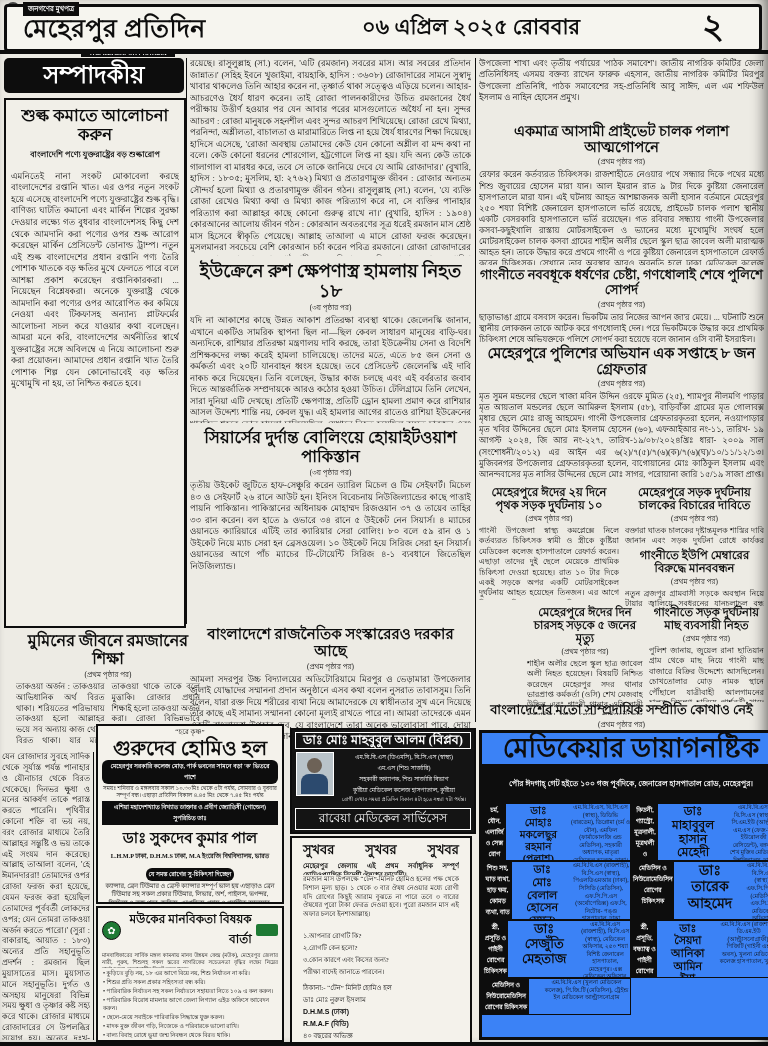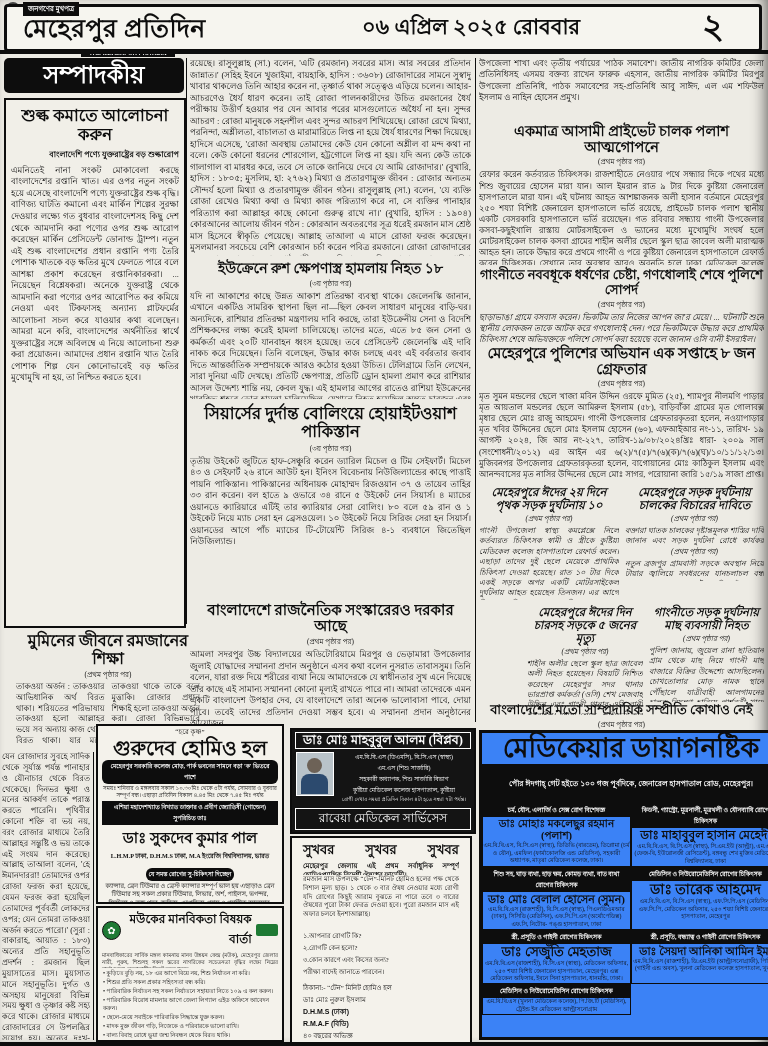--- a/index.html
+++ b/index.html
@@ -16,40 +16,40 @@
   .engbar{display:inline-block;background:#0d0d0d;color:#fff;font-size:6px;font-weight:bold;
           padding:1px 8px;margin-left:58px;font-family:"Liberation Sans",sans-serif;}
   .hdate{flex:1;text-align:center;font-size:21px;font-weight:900;}
   .pgno{width:92px;text-align:center;font-size:34px;font-weight:900;}
   .ring{width:10px;height:10px;border:2px solid #444;border-radius:50%;background:#edebe4;}
   
   .banner{background:#0d0d0d;color:#fff;text-align:center;font-size:24px;font-weight:900;
           line-height:35px;border-radius:5px;}
   .edbox{border:2px solid #0d0d0d;padding:5px 5px;background:#f1efe8;}
   .edhl{font-size:16.5px;font-weight:900;text-align:center;line-height:1.15;margin:2px 0 3px;}
-  .edsub{font-size:8px;text-align:right;font-weight:bold;margin-bottom:4px;}
+  .edsub{font-size:8px;text-align:center;font-weight:bold;margin-bottom:10px;}
   .bd{font-size:8.6px;line-height:1.34;text-align:justify;overflow:hidden;}
   .hl{font-weight:900;text-align:center;line-height:1.12;margin:3px 0 1px;}
   .cont{font-size:7.2px;text-align:center;margin-bottom:1px;}
   .two{column-count:2;column-gap:7px;}
-  .row{display:flex;gap:6px;font-style:italic;}
+  .row{display:flex;gap:6px;}
   
   .adbox{border:2px solid #0d0d0d;background:#f4f2eb;overflow:hidden;}
   .c{text-align:center;}
   .blkstrip{background:#0d0d0d;color:#fff;font-size:6px;font-weight:bold;text-align:center;
             padding:1px 3px;border-radius:6px;margin:1px 4px;}
   .dark{background:#141414;color:#fff;}
   .photo{width:36px;height:42px;background:#b9c3c9;border:1px solid #fff;position:relative;flex:none;}
   .photo:before{content:"";position:absolute;left:10px;top:5px;width:15px;height:15px;border-radius:50%;background:#6d6257;}
   .photo:after{content:"";position:absolute;left:4px;top:21px;width:27px;height:20px;border-radius:8px 8px 0 0;background:#2c4a6e;}
   .mlogo{width:17px;height:17px;border-radius:50%;background:#1e7a34;border:1px solid #0d0d0d;
          color:#fff;font-size:10px;line-height:17px;text-align:center;flex:none;}
   .mb{font-size:5.9px;line-height:1.5;}
   .mb:before{content:"• ";}
-  .cell{border:1px solid #0d0d0d;display:flex;flex-direction:column;overflow:hidden;}
+  .cell{border:1px solid #0d0d0d;display:flex;flex-direction:row;overflow:hidden;gap:14px;}
   .spec{background:#0d0d0d;color:#fff;font-size:6.2px;font-weight:bold;text-align:center;padding:1px 1px;}
   .dname{font-size:12px;font-weight:900;text-align:center;line-height:1.15;margin-top:1px;}
   .dcred{font-size:5.8px;text-align:center;line-height:1.3;}
   .serial{font-size:15px;font-weight:900;text-align:center;letter-spacing:1px;border-top:2px solid #0d0d0d;
           line-height:22px;background:#f6f5ef;}
 </style>
 </head>
 <body>
 
 <div id="page">
@@ -80,53 +80,54 @@
 
   <div class="abs" style="left:16px;top:629px;width:184px;">
     <div class="hl" style="font-size:16px;">মুমিনের জীবনে রমজানের শিক্ষা</div>
     <div class="cont">(প্রথম পৃষ্ঠার পর)</div>
     <div class="bd two" style="height:104px;font-size:8.1px;">তাকওয়া অর্জন : তাকওয়ার আভিধানিক অর্থ বিরত থাকা। শরিয়তের পরিভাষায় তাকওয়া হলো আল্লাহর ভয়ে সব অন্যায় কাজ থেকে বিরত থাকা। যার মধ্যে তাকওয়া থাকে তাকে বলে মুত্তাকি। রোজার প্রধান শিক্ষাই হলো তাকওয়া অর্জন করা। রোজা বিভিন্নভাবে বান্দাকে সে তাকওয়ার প্রশিক্ষণ প্রদান করেছে।</div>
   </div>
   <div class="abs bd" style="left:2px;top:752px;width:88px;height:288px;font-size:8.1px;">যেন রোজাদার সুবহে সাদিক থেকে সূর্যাস্ত পর্যন্ত পানাহার ও যৌনাচার থেকে বিরত থেকেছে। দিনভর ক্ষুধা ও মনের আকর্ষণ তাকে পরাস্ত করতে পারেনি। পৃথিবীর কোনো শক্তি বা ভয় নয়, বরং রোজার মাধ্যমে তৈরি আল্লাহর সন্তুষ্টি ও ভয় তাকে এই সংযম দান করেছে। আল্লাহ তাআলা বলেন, 'হে ঈমানদাররা! তোমাদের ওপর রোজা ফরজ করা হয়েছে, যেমন ফরজ করা হয়েছিল তোমাদের পূর্ববর্তী লোকদের ওপর; যেন তোমরা তাকওয়া অর্জন করতে পারো।' (সুরা : বাকারাহ, আয়াত : ১৮৩) অন্যের প্রতি সহানুভূতি প্রদর্শন : রমজান ছিল মুয়াসাতের মাস। মুয়াসাত মানে সহানুভূতি। দুর্গত ও অসহায় মানুষেরা বিভিন্ন সময় ক্ষুধা ও তৃষ্ণার কষ্ট সহ্য করে থাকে। রোজার মাধ্যমে রোজাদারের সে উপলব্ধির সুযোগ হয়। অন্যের দুঃখ-কষ্টে রোজার অনুভূতি সৃষ্টি হয়। সহানুভূতি প্রকাশের পথ উন্মুক্ত হয়। যার আলোকে রমজানে অপরিহার্য ও দানশীল সব ধরনের দান-সদকার ক্ষেত্রে উদার হতে হয়েছে।</div>
 
   <div class="abs" style="left:190px;top:58px;width:281px;">
     <div class="bd" style="height:198px;font-size:8.6px;">রয়েছে। রাসুলুল্লাহ (সা.) বলেন, 'এটি (রমজান) সবরের মাস। আর সবরের প্রতিদান জান্নাত।' (সহিহ ইবনে খুজাইমা, বায়হাকি, হাদিস : ৩৬০৮) রোজাদারের সামনে সুস্বাদু খাবার থাকলেও তিনি আহার করেন না, তৃষ্ণার্ত থাকা সত্ত্বেও এড়িয়ে চলেন। আহার-আচরণেও ধৈর্য ধারণ করেন। তাই রোজা পালনকারীদের উচিত রমজানের ধৈর্য পরীক্ষায় উত্তীর্ণ হওয়ার পর যেন আবার পরের মাসগুলোতে অধৈর্য না হন। সুন্দর আচরণ : রোজা মানুষকে সহনশীল এবং সুন্দর আচরণ শিখিয়েছে। রোজা রেখে মিথ্যা, পরনিন্দা, অশ্লীলতা, বাচালতা ও মারামারিতে লিপ্ত না হয়ে ধৈর্য ধারণের শিক্ষা দিয়েছে। হাদিসে এসেছে, 'রোজা অবস্থায় তোমাদের কেউ যেন কোনো অশ্লীল বা মন্দ কথা না বলে। কেউ কোনো ধরনের শোরগোল, হট্টগোলে লিপ্ত না হয়। যদি অন্য কেউ তাকে গালাগাল বা মারধর করে, তবে সে তাকে জানিয়ে দেবে যে আমি রোজাদার।' (বুখারি, হাদিস : ১৮০৫; মুসলিম, হা: ২৭৬২) মিথ্যা ও প্রতারণামুক্ত জীবন : রোজার অন্যতম সৌন্দর্য হলো মিথ্যা ও প্রতারণামুক্ত জীবন গঠন। রাসুলুল্লাহ (সা.) বলেন, 'যে ব্যক্তি রোজা রেখেও মিথ্যা কথা ও মিথ্যা কাজ পরিত্যাগ করে না, সে ব্যক্তির পানাহার পরিত্যাগ করা আল্লাহর কাছে কোনো গুরুত্ব রাখে না।' (বুখারি, হাদিস : ১৯০৪) কোরআনের আলোয় জীবন গঠন : কোরআন অবতরণের সূত্র ধরেই রমজান মাস শ্রেষ্ঠ মাস হিসেবে স্বীকৃতি পেয়েছে। আল্লাহ তাআলা এ মাসে রোজা ফরজ করেছেন। মুসলমানরা সবচেয়ে বেশি কোরআন চর্চা করেন পবিত্র রমজানে। রোজা রোজাদারের জন্য আর কোরআন তার পাঠকারীর জন্য কিয়ামতের দিন আল্লাহর কাছে সুপারিশ করবে। (মুসনাদে আহমাদ, হাদিস : ৬৬২৬) পরিশেষে, রমজান মাসে রোজাদার বেশ কিছু আচরণে অভ্যস্ত হয়ে পড়ে। জীবনজুড়ে সেসবের অনুশীলন মুমিন বান্দাকে তাদের কাঙ্ক্ষিত লক্ষ্যে পৌঁছে দেয়। কাজেই মুমিন বান্দার জীবনে একটি রমজানের সার্থকতা অনেক বড় হিসেবে পরিগণিত হয়।</div>
-    <div class="hl" style="font-size:14px;margin-top:5px;">ইউক্রেনে রুশ ক্ষেপণাস্ত্র হামলায় নিহত ১৮</div>
+    <div class="hl" style="font-size:18px;margin-top:5px;">ইউক্রেনে রুশ ক্ষেপণাস্ত্র হামলায় নিহত ১৮</div>
     <div class="cont">(৩য় পৃষ্ঠার পর)</div>
     <div class="bd" style="height:108px;font-size:8.6px;">যদি না আকাশের কাছে উন্নত আকাশ প্রতিরক্ষা ব্যবস্থা থাকে। জেলেনস্কি জানান, এখানে একটিও সামরিক স্থাপনা ছিল না—ছিল কেবল সাধারণ মানুষের বাড়ি-ঘর। অন্যদিকে, রাশিয়ার প্রতিরক্ষা মন্ত্রণালয় দাবি করছে, তারা ইউক্রেনীয় সেনা ও বিদেশি প্রশিক্ষকদের লক্ষ্য করেই হামলা চালিয়েছে। তাদের মতে, এতে ৮৫ জন সেনা ও কর্মকর্তা এবং ২০টি যানবাহন ধ্বংস হয়েছে। তবে প্রেসিডেন্ট জেলেনস্কি এই দাবি নাকচ করে দিয়েছেন। তিনি বলেছেন, উদ্ধার কাজ চলছে এবং এই বর্বরতার জবাব দিতে আন্তর্জাতিক সম্প্রদায়কে আরও কঠোর হওয়া উচিত। টেলিগ্রামে তিনি লেখেন, সারা দুনিয়া এটি দেখছে। প্রতিটি ক্ষেপণাস্ত্র, প্রতিটি ড্রোন হামলা প্রমাণ করে রাশিয়ার আসল উদ্দেশ্য শান্তি নয়, কেবল যুদ্ধ। এই হামলার আগের রাতেও রাশিয়া ইউক্রেনের খারকিভ শহরে ড্রোন হামলা চালিয়েছিল, যেখানে নিহত হয়েছিল অন্তত চারজন এবং আহত হয়েছিল ৩৫ জন।</div>
     <div class="hl" style="font-size:16.5px;margin-top:6px;">সিয়ার্সের দুর্দান্ত বোলিংয়ে হোয়াইটওয়াশ পাকিস্তান</div>
     <div class="cont">(৩য় পৃষ্ঠার পর)</div>
     <div class="bd" style="height:140px;font-size:8.6px;">তৃতীয় উইকেট জুটিতে হাফ-সেঞ্চুরি করেন ড্যারিল মিচেল ও টিম সেইফার্ট। মিচেল ৪৩ ও সেইফার্ট ২৬ রানে আউট হন। ইনিংস বিবেচনায় নিউজিল্যান্ডের কাছে পাত্তাই পায়নি পাকিস্তান। পাকিস্তানের অধিনায়ক মোহাম্মদ রিজওয়ান ৩৭ ও তায়েব তাহির ৩৩ রান করেন। বল হাতে ৯ ওভারে ৩৪ রানে ৫ উইকেট নেন সিয়ার্স। ৪ ম্যাচের ওয়ানডে ক্যারিয়ারে এটিই তার ক্যারিয়ার সেরা বোলিং। ৮০ বলে ৫৯ রান ও ১ উইকেট নিয়ে ম্যাচ সেরা হন ব্রেসওয়েল। ১০ উইকেট নিয়ে সিরিজ সেরা হন সিয়ার্স। ওয়ানডের আগে পাঁচ ম্যাচের টি-টোয়েন্টি সিরিজ ৪-১ ব্যবধানে জিতেছিল নিউজিল্যান্ড।</div>
     <div class="hl" style="font-size:15px;margin-top:6px;">বাংলাদেশে রাজনৈতিক সংস্কারেরও দরকার আছে</div>
     <div class="cont">(প্রথম পৃষ্ঠার পর)</div>
     <div class="bd" style="height:86px;font-size:8.6px;">আমলা সদরপুর উচ্চ বিদ্যালয়ের অডিটোরিয়ামে মিরপুর ও ভেড়ামারা উপজেলার জুলাই যোদ্ধাদের সম্মাননা প্রদান অনুষ্ঠানে এসব কথা বলেন নুসরাত তাবাসসুম। তিনি বলেন, যারা রক্ত দিয়ে শরীরের ব্যথা নিয়ে আমাদেরকে যে স্বাধীনতার সুখ এনে দিয়েছে তার কাছে এই সামান্য সম্মাননা কোনো মূল্যই রাখতে পারে না। আমরা তাদেরকে এমন একটি বাংলাদেশ উপহার দেব, যে বাংলাদেশে তারা অনেক ভালোবাসা পাবে, দোয়া পাবে। তবেই তাদের প্রতিদান দেওয়া সম্ভব হবে। এ সম্মাননা প্রদান অনুষ্ঠানের আয়োজন...</div>
   </div>
 
   <div class="abs" style="left:479px;top:58px;width:285px;">
     <div class="bd" style="height:62px;font-size:8.4px;">উপজেলা শাখা এবং তৃতীয় পর্যায়ের 'পাঠক সমাবেশ'। জাতীয় নাগরিক কমিটির জেলা প্রতিনিধিসহ এসময় বক্তব্য রাখেন ফারুক এহসান, জাতীয় নাগরিক কমিটির মিরপুর উপজেলা প্রতিনিধি, পাঠক সমাবেশের সহ-প্রতিনিধি আবু সাঈদ, এল এম শফিউল ইসলাম ও নাহিন হোসেন প্রমুখ।</div>
     <div class="hl" style="font-size:14.5px;">একমাত্র আসামী প্রাইভেট চালক পলাশ আত্মগোপনে</div>
     <div class="cont">(প্রথম পৃষ্ঠার পর)</div>
     <div class="bd" style="height:96px;font-size:8.3px;">রেফার করেন কর্তব্যরত চিকিৎসক। রাজশাহীতে নেওয়ার পথে সন্ধ্যার দিকে পথের মধ্যে শিশু জুবায়ের হোসেন মারা যান। আল ইমরান রাত ৯ টার দিকে কুষ্টিয়া জেনারেল হাসপাতালে মারা যান। এই ঘটনায় আহত আশঙ্কাজনক অলী হাসান বর্তমানে মেহেরপুর ২৫০ শয্যা বিশিষ্ট জেনারেল হাসপাতালে ভর্তি রয়েছে, প্রাইভেট চালক পলাশ স্থানীয় একটি বেসরকারি হাসপাতালে ভর্তি রয়েছেন। গত রবিবার সন্ধ্যায় গাংনী উপজেলার কসবা-কছুইখালি রাস্তায় মোটরসাইকেল ও ভ্যানের মধ্যে মুখোমুখি সংঘর্ষ হলে মোটরসাইকেল চালক কসবা গ্রামের শাহীন অলীর ছেলে স্কুল ছাত্র জাবেল অলী মারাত্মক আহত হন। তাকে উদ্ধার করে প্রথমে গাংনী ও পরে কুষ্টিয়া জেনারেল হাসপাতালে রেফার্ড করেন চিকিৎসক। সেখানে তার অবস্থার আরও অবনতি হলে ঢাকা মেডিকেল কলেজ হাসপাতালে রেফার্ড করেন চিকিৎসক। ঢাকায় নেওয়ার পথে মারা যায় স্কুল ছাত্র জাবেল অলী। এর আগে গত ২৫ মার্চ সন্ধ্যায় গাংনী-কাথুলি সড়কে মোটরসাইকেল ও আলগামনের মুখোমুখি সংঘর্ষে সাগর মিয়া (২৪) নামের এক যুবক...</div>
     <div class="hl" style="font-size:13px;">গাংনীতে নববধূকে ধর্ষণের চেষ্টা, গণধোলাই শেষে পুলিশে সোপর্দ</div>
     <div class="cont">(প্রথম পৃষ্ঠার পর)</div>
-    <div class="bd" style="height:30px;font-size:8.3px;font-style:italic;">ছাড়াভাঙা গ্রামে বসবাস করেন। ভিকটিম তার নিজের আপন জা'র মেয়ে। ... ঘটনাটি শুনে স্থানীয় লোকজন তাকে আটক করে গণধোলাই দেন। পরে ভিকটিমকে উদ্ধার করে প্রাথমিক চিকিৎসা শেষে অভিযুক্তকে পুলিশে সোপর্দ করা হয়েছে বলে জানান ওসি বানী ইসরাইল।</div>
+    <div class="bd" style="height:30px;font-size:8.3px;">ছাড়াভাঙা গ্রামে বসবাস করেন। ভিকটিম তার নিজের আপন জা'র মেয়ে। ... ঘটনাটি শুনে স্থানীয় লোকজন তাকে আটক করে গণধোলাই দেন। পরে ভিকটিমকে উদ্ধার করে প্রাথমিক চিকিৎসা শেষে অভিযুক্তকে পুলিশে সোপর্দ করা হয়েছে বলে জানান ওসি বানী ইসরাইল।</div>
     <div class="hl" style="font-size:14.5px;">মেহেরপুরে পুলিশের অভিযান এক সপ্তাহে ৮ জন গ্রেফতার</div>
     <div class="cont">(প্রথম পৃষ্ঠার পর)</div>
     <div class="bd" style="height:88px;font-size:8.3px;">মৃত সুমন মন্ডলের ছেলে খাজা মবিন উদ্দিন ওরফে মুমিত (২৫), শ্যামপুর নীলমণি পাড়ার মৃত আয়তাল মন্ডলের ছেলে আমিরুল ইসলাম (৫৮), বাড়িবাঁকা গ্রামের মৃত গোলাবক্স মৃধার ছেলে মোঃ রাজু আহমেদ। গাংনী উপজেলার গ্রেফতারকৃতরা হলেন, নওয়াপাড়ার মৃত খবির উদ্দিনের ছেলে মোঃ ইসলাম হোসেন (৬০), এফআইআর নং-১১, তারিখ- ১৯ আগস্ট ২০২৪, জি আর নং-২২৭, তারিখ-১৯/০৮/২০২৪খ্রিঃ ধারা- ২০০৯ সাল (সংশোধনী/২০১২) এর আইন এর ৬(২)/৭(৫)/৭(৬)(ক)/৭(৬)(ঘ)/১০/১১/১২/১৩। মুজিবনগর উপজেলার গ্রেফতারকৃতরা হলেন, বাগোয়ানের মোঃ কাঠিকুল ইসলাম এবং আনন্দবাসের মৃত নাসির উদ্দিনের ছেলে মোঃ সাগর, পরোয়ানা জারি ১৫/১৯ সাজা প্রাপ্ত। সদর থানার ভারপ্রাপ্ত কর্মকর্তা (ওসি) শেখ মেসবাহ উদ্দিন, গাংনী থানার ওসি বানী ইসরাইল এবং মুজিবনগর থানার ওসি মিজানুর রহমান অভিযানের নেতৃত্ব দেন। গ্রেফতারকৃতদের বিজ্ঞ আদালতে প্রেরণের ব্যবস্থা করা হয়েছে। জেলার সার্বিক আইনশৃঙ্খলা পরিস্থিতি স্বাভাবিক রাখতে এবং বিভিন্ন অপরাধের অপরাধীদের গ্রেফতার করতে বিশেষ অভিযান চলমান থাকবে বলে জানিয়েছেন আইনশৃঙ্খলা বাহিনী।</div>
 
     <div class="row" style="margin-top:4px;height:118px;">
       <div style="width:140px;">
         <div class="hl" style="font-size:11.5px;">মেহেরপুরে ঈদের ২য় দিনে পৃথক সড়ক দুর্ঘটনায় ১০</div>
         <div class="cont">(প্রথম পৃষ্ঠার পর)</div>
         <div class="bd" style="height:74px;font-size:7.8px;">গাংনী উপজেলা স্বাস্থ্য কমপ্লেক্সে নিলে কর্তব্যরত চিকিৎসক স্বামী ও স্ত্রীকে কুষ্টিয়া মেডিকেল কলেজ হাসপাতালে রেফার্ড করেন। এছাড়া তাদের দুই ছেলে মেয়েকে প্রাথমিক চিকিৎসা দেওয়া হয়েছে। রাত ১০ টার দিকে একই সড়কে অপর একটি মোটরসাইকেল দুর্ঘটনায় আহত হয়েছেন তিনজন। এর আগে বিকালের দিকে মেহেরপুর-মুজিবনগর সড়কে পৃথক মোটরসাইকেল দুর্ঘটনায় তিনজন আহত হয়েছেন। আহতরা বিভিন্ন ক্লিনিকে চিকিৎসা নিয়েছেন।</div>
       </div>
       <div style="width:139px;">
         <div class="hl" style="font-size:11.5px;">মেহেরপুরে সড়ক দুর্ঘটনায় চালকের বিচারের দাবিতে</div>
         <div class="cont">(প্রথম পৃষ্ঠার পর)</div>
         <div class="bd" style="height:20px;font-size:7.8px;">বক্তারা ঘাতক চালকের দৃষ্টান্তমূলক শাস্তির দাবি জানান এবং সড়ক দুর্ঘটনা রোধে কার্যকর পদক্ষেপ গ্রহণের আহ্বান জানান। মানববন্ধনে ন্যায়বিচারের দাবিতে সর্বস্তরের মানুষ অংশগ্রহণ করেন এবং সোচ্চার হন।</div>
+        <div class="hl" style="font-size:11.5px;">গাংনীতে ইউপি মেম্বারের বিরুদ্ধে মানববন্ধন</div>
         <div class="cont">(প্রথম পৃষ্ঠার পর)</div>
         <div class="bd" style="height:22px;font-size:7.8px;">নতুন ব্রজপুর গ্রামবাসী সড়কে অবস্থান নিয়ে টায়ার জ্বালিয়ে সবধরনের যানচলাচল বন্ধ করে দেয়। প্রায় আধাঘণ্টা ব্যাপি এই ব্যস্ততম সড়কটি সকল প্রকার যান চলাচল বন্ধ ছিল। গ্রামবাসী অভিযোগ করে বলেন, শাহিন মেম্বর চাল, তেলসহ সরকারি নানান সুবিধা পাইয়ে দেওয়ার কথা বলে ১৫-২০ জনের কাছে থেকে আড়াই থেকে তিন হাজার টাকা নিয়েছে। ঈদের সামনে সেসব সুবিধা দূরে থাক জনপ্রতি ভিজিএফের ১০ কেজি চাউলও দেয়নি। মেম্বরের শাস্তির দাবি জানাচ্ছি।</div>
       </div>
     </div>
 
     <div class="row" style="margin-top:2px;height:98px;">
       <div style="width:140px;margin-left:48px;">
         <div class="hl" style="font-size:11.5px;">মেহেরপুরে ঈদের দিন চারসহ সড়কে ৫ জনের মৃত্যু</div>
         <div class="cont">(প্রথম পৃষ্ঠার পর)</div>
         <div class="bd" style="height:56px;font-size:7.8px;">শাহীন অলীর ছেলে স্কুল ছাত্র জাবেল অলী নিহত হয়েছেন। বিষয়টি নিশ্চিত করেছেন মেহেরপুর সদর থানার ভারপ্রাপ্ত কর্মকর্তা (ওসি) শেখ মেজবাহ উদ্দিন এবং গাংনী থানার ওসি বানী ইসরাইল। জানা গেছে, প্রাইভেট কার চালক পলাশ ... খবর পেয়ে মেহেরপুর ফায়ার সার্ভিস ও ... মেহেরপুর জেনারেল হাসপাতালে নিলে ...</div>

